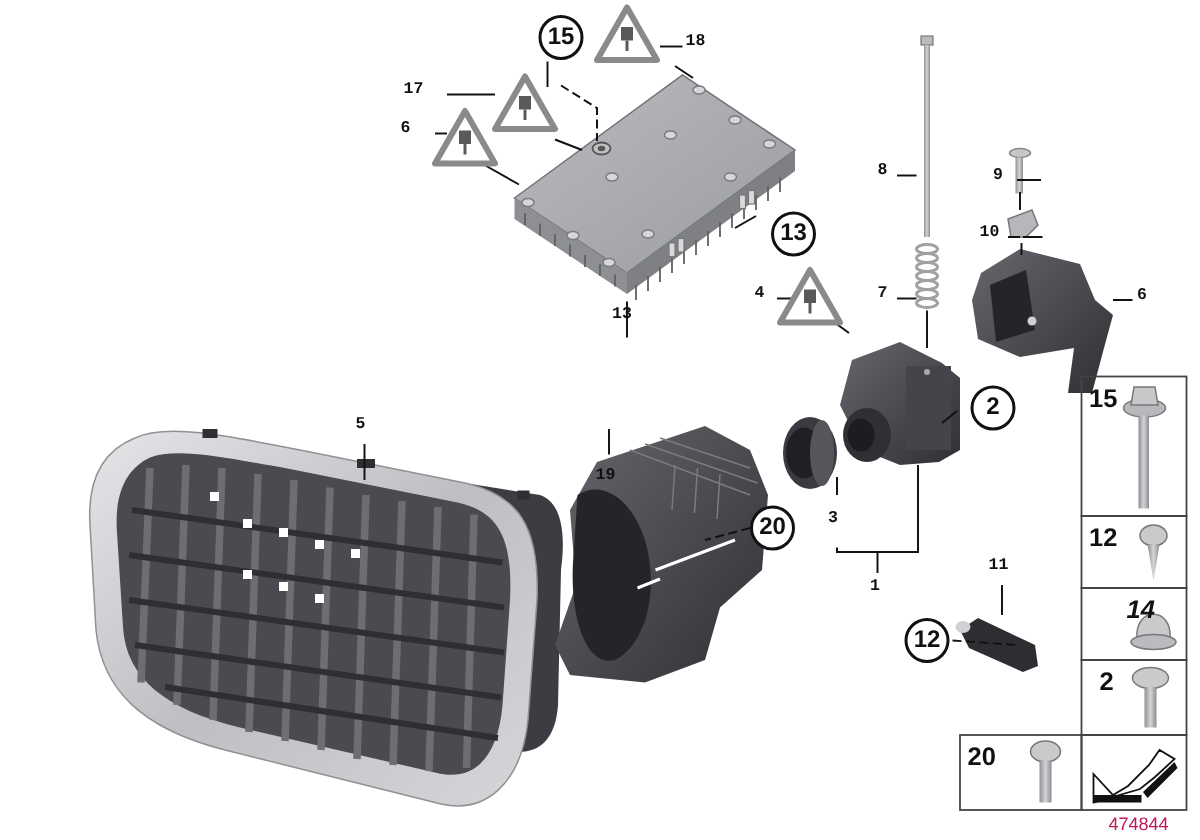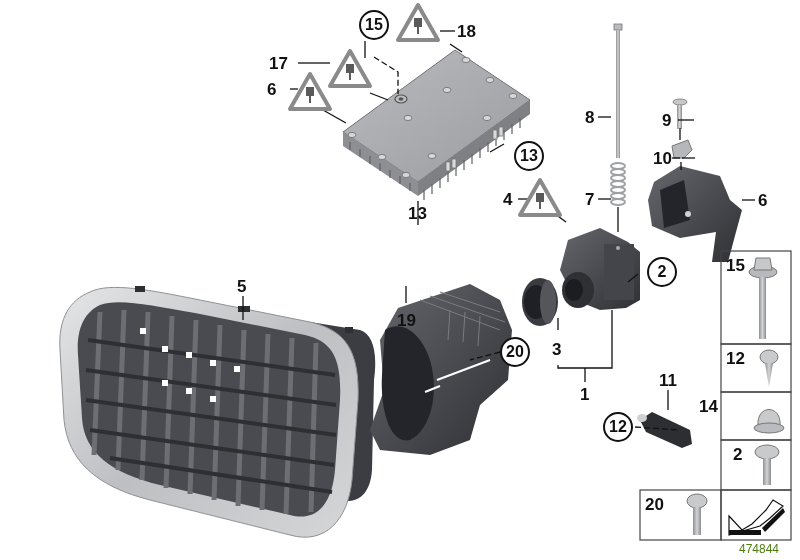--- a/index.html
+++ b/index.html
@@ -1,27 +1,27 @@
 <!DOCTYPE html>
 <html><head>
 <meta charset="utf-8">
 <style>
   html, body { margin: 0; padding: 0; background: #ffffff; }
   body { width: 800px; height: 560px; position: relative; overflow: hidden;
          font-family: "Liberation Sans", sans-serif; }
   #diagram { position: absolute; left: 0; top: 0; width: 800px; height: 560px; }
-  .callout-num { position: absolute; font-family: Liberation Sans, sans-serif;
-                 font-weight: bold; font-size: 17px; color: #111; line-height: 1; }
+  .callout-num { position: absolute; font-family: Liberation Mono, monospace;
+                 font-weight: bold; font-size: 11px; color: #111; line-height: 1; }
   .circle-label { position: absolute; width: 30px; height: 30px; border: 2px solid #111;
                   border-radius: 50%; background: #fff; box-sizing: border-box;
                   display: flex; align-items: center; justify-content: center;
                   font-weight: bold; font-size: 16px; color: #111; }
   .legend-cell { position: absolute; box-sizing: border-box; }
   .legend-num { position: absolute; left: 5px; top: 5px; font-weight: bold; font-size: 17px; color: #111; }
-  .diagram-id { position: absolute; left: 739px; top: 542px; font-size: 12px; color: #4d7c0f; }
+  .diagram-id { position: absolute; left: 739px; top: 542px; font-size: 12px; color: #be185d; }
 </style>
 </head>
 <body>
 
 <svg id="diagram" viewBox="0 0 800 560" xmlns="http://www.w3.org/2000/svg">
   <defs>
     <linearGradient id="gChrome" x1="0" y1="0" x2="1" y2="1">
       <stop offset="0" stop-color="#e4e5e7"></stop>
       <stop offset="0.5" stop-color="#bdbfc2"></stop>
       <stop offset="1" stop-color="#d6d7d9"></stop>
@@ -318,21 +318,21 @@
 <div class="circle-label" style="left:500px;top:337px;">20</div>
 <div class="callout-num" style="left:659px;top:372px;">11</div>
 <div class="circle-label" style="left:603px;top:412px;">12</div>
 
 <div class="legend-cell" style="left:721px;top:251px;width:70px;height:93px;">
   <span class="legend-num">15</span>
 </div>
 <div class="legend-cell" style="left:721px;top:344px;width:70px;height:48px;">
   <span class="legend-num">12</span>
 </div>
-<div class="legend-cell" style="left:694px;top:392px;width:54px;height:48px;">
+<div class="legend-cell" style="left:746px;top:392px;width:54px;height:48px;font-style:italic;">
   <span class="legend-num">14</span>
 </div>
 <div class="legend-cell" style="left:721px;top:440px;width:70px;height:50px;">
   <span class="legend-num" style="left:12px;">2</span>
 </div>
 <div class="legend-cell" style="left:640px;top:490px;width:81px;height:50px;">
   <span class="legend-num">20</span>
 </div>
 
 <div class="diagram-id">474844</div>

